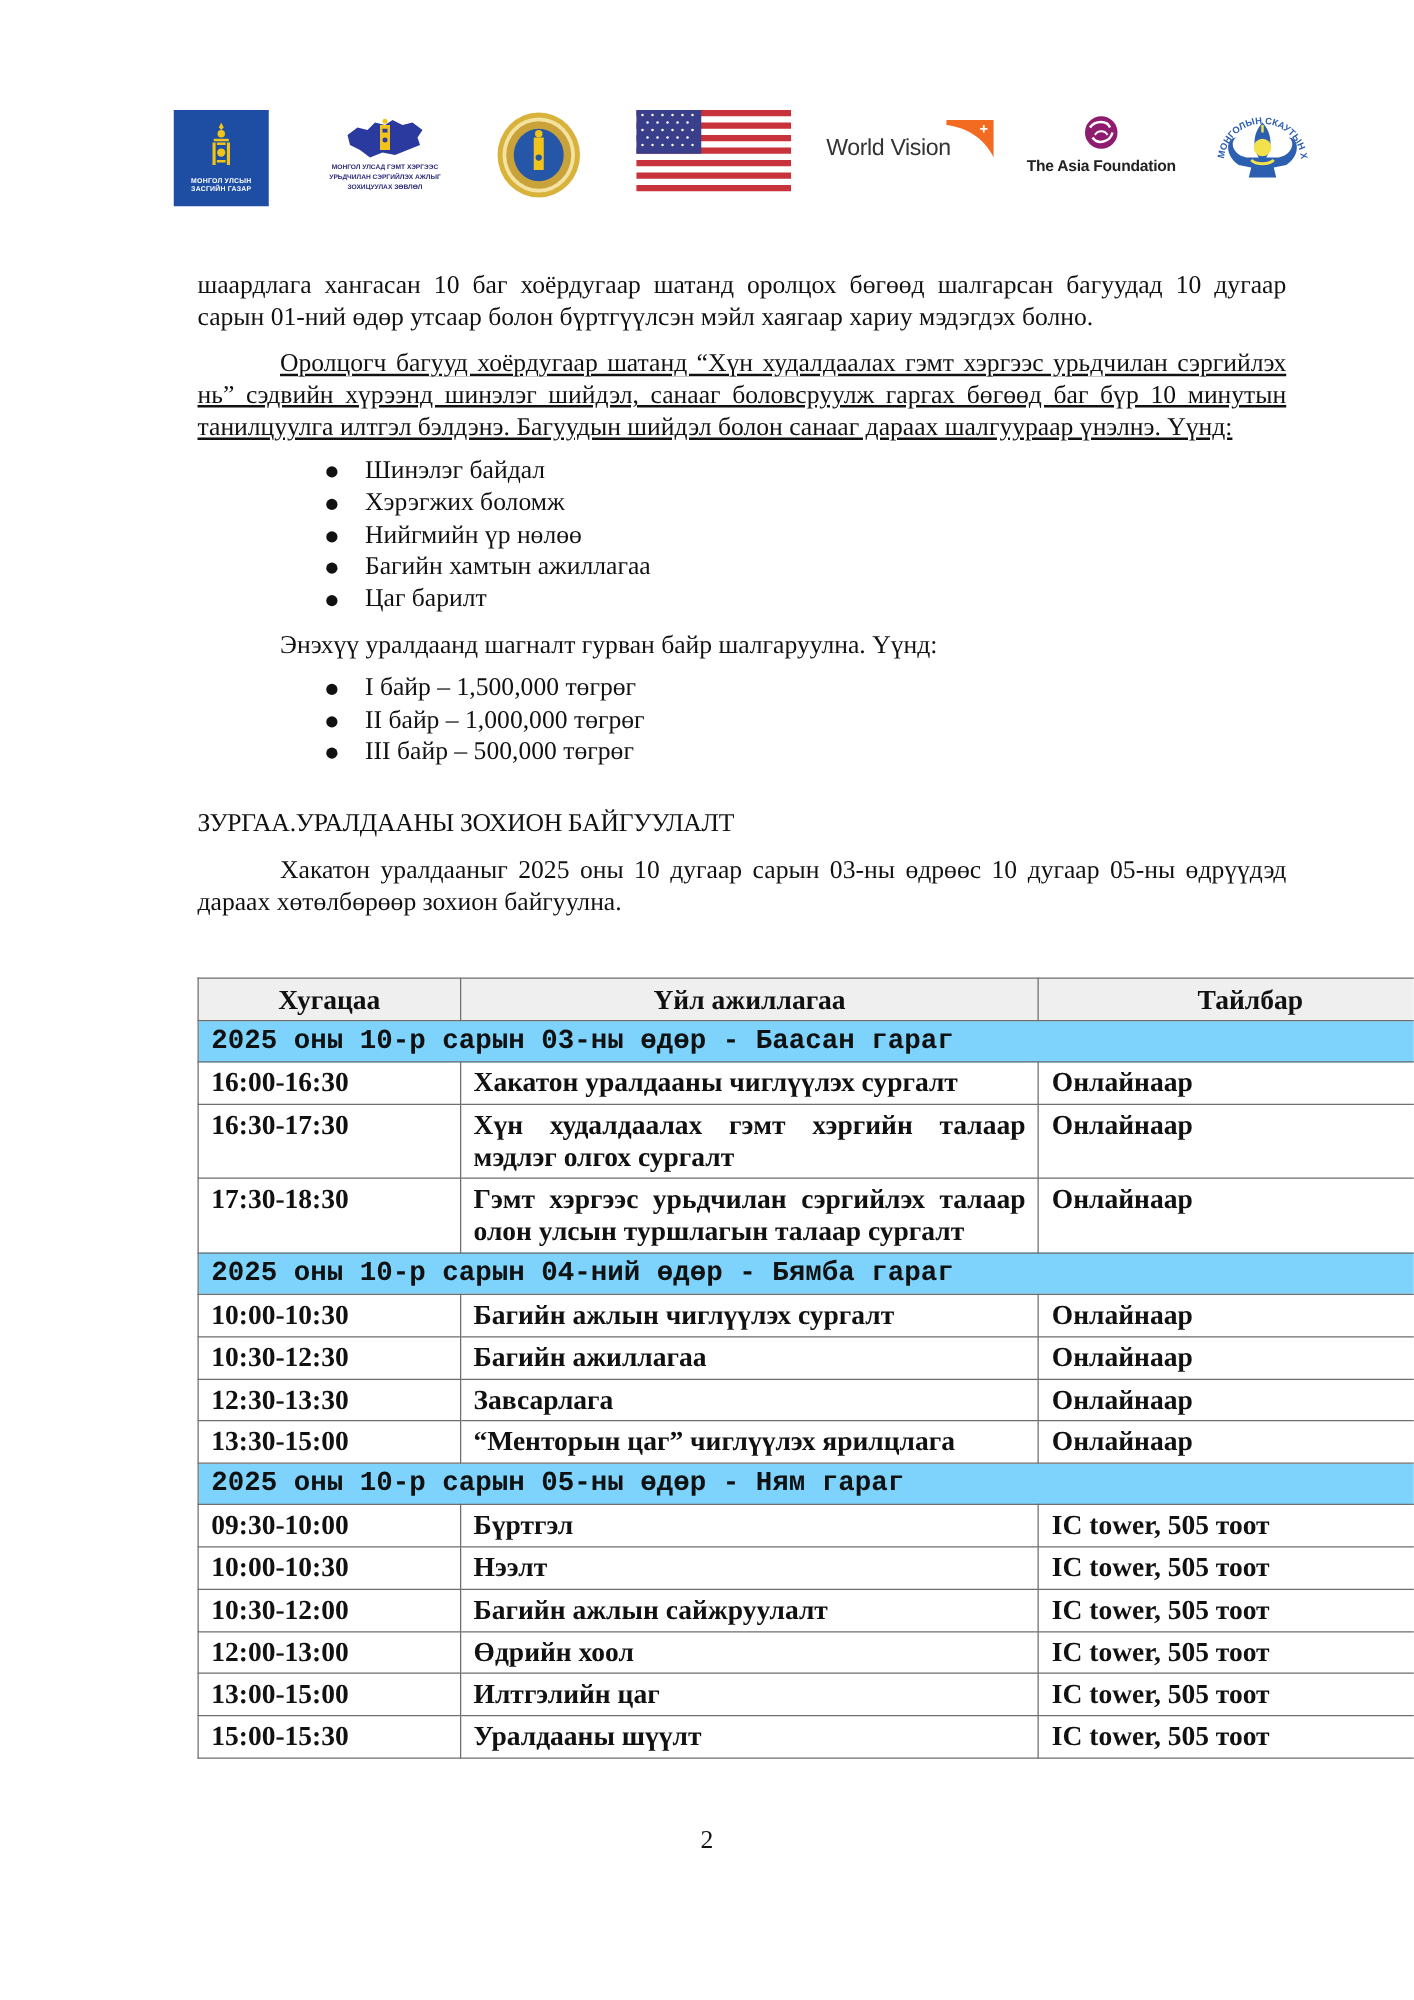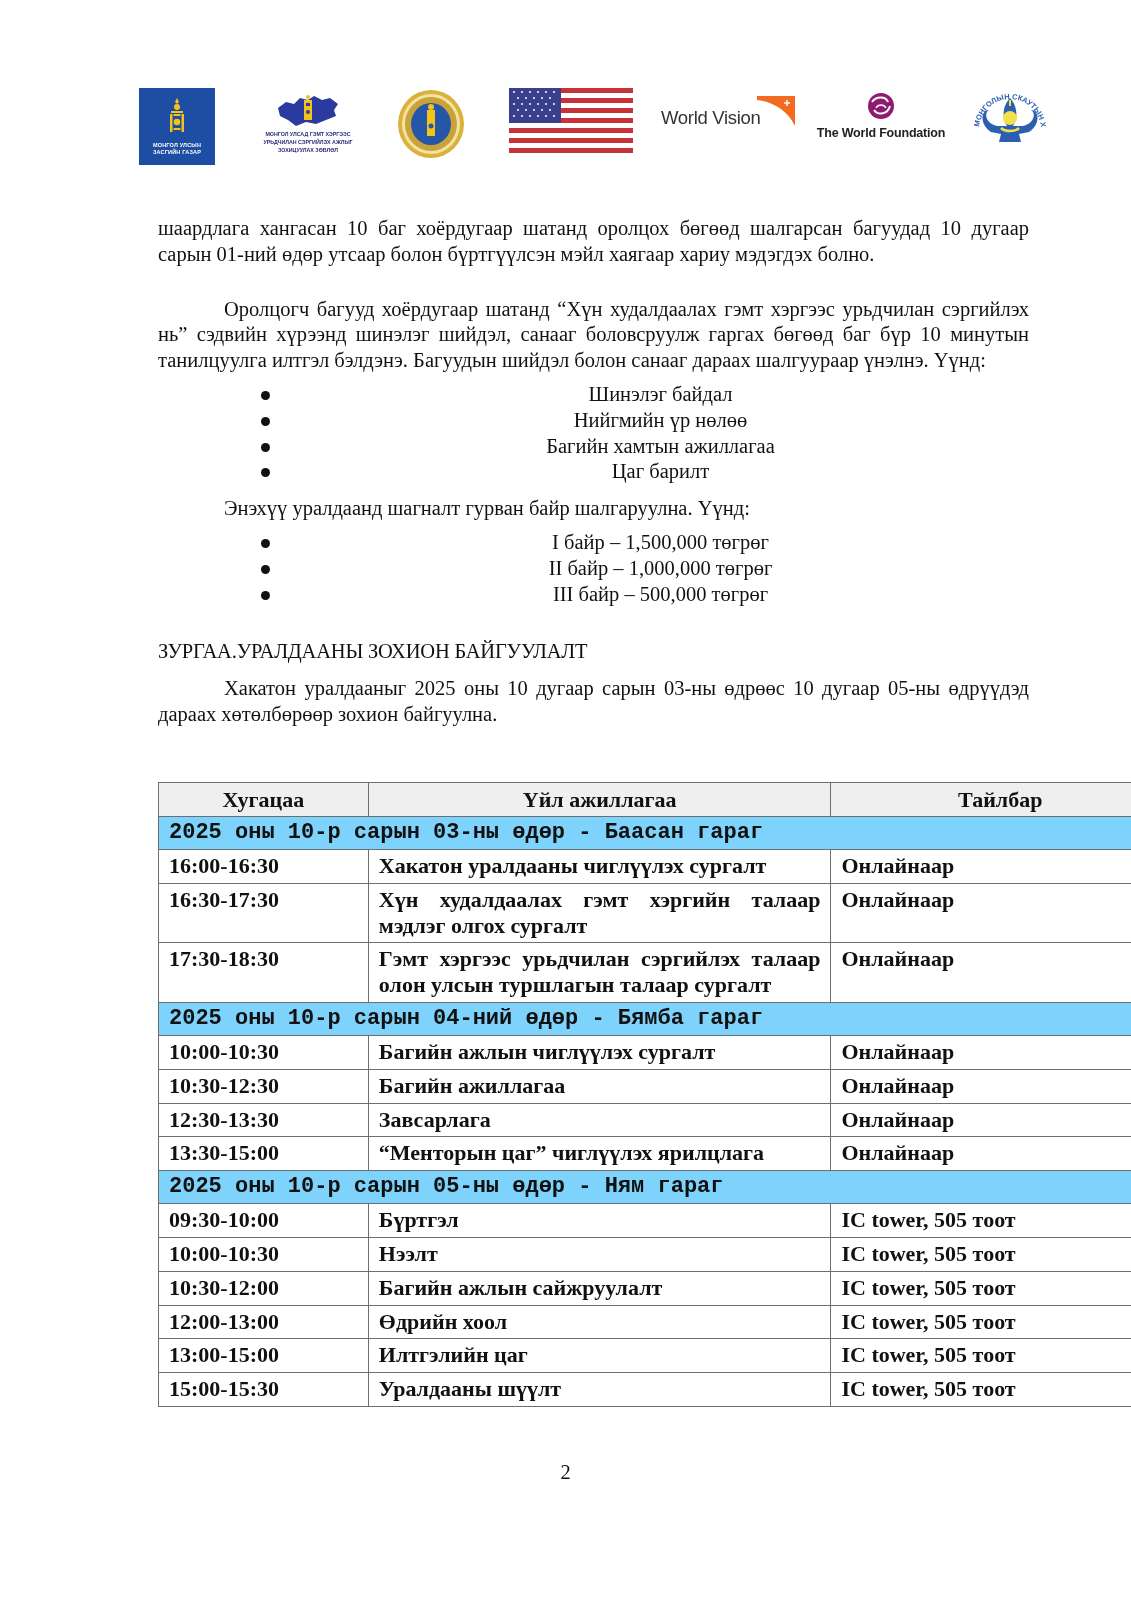--- a/index.html
+++ b/index.html
@@ -45,23 +45,23 @@
     }
     .logo-scout { left: 955px; top: 4px; width: 78px; height: 76px; }
 
     
     .content { position: absolute; left: 158px; top: 216px; width: 871px; }
     p.body {
       margin: 0; font-size: 20.5px; line-height: 25.8px; text-align: justify;
       text-align-last: left;
     }
     p.indent { text-indent: 66px; }
-    p.gap { margin-top: 29px; }
+    p.gap { margin-top: 11px; text-decoration: underline; }
     ul.bullets {
-      list-style: none; margin: 0; padding: 0; text-align: center;
+      list-style: none; margin: 0; padding: 0;
     }
     ul.bullets li {
       position: relative; font-size: 20.5px; line-height: 25.8px; padding-left: 134px;
     }
     ul.bullets li .dot {
       position: absolute; left: 103px; top: 9px; width: 9px; height: 9px;
       border-radius: 50%; background: #111111;
     }
     ul.criteria { margin-top: 8px; }
     ul.prizes { margin-top: 8px; }
@@ -204,21 +204,21 @@
     </svg>
   </div>
 
   <div class="logo logo-taf">
     <svg class="taf-mark" viewBox="0 0 30 28">
       <circle cx="15" cy="14" r="13" fill="#8e1b6e"></circle>
       <path d="M6 10 C10 4 20 4 22 10" stroke="#ffffff" stroke-width="2" fill="none"></path>
       <path d="M24 14 C22 22 12 24 8 18" stroke="#ffffff" stroke-width="2" fill="none"></path>
       <path d="M10 16 C12 12 18 12 20 16" stroke="#ffffff" stroke-width="1.5" fill="none"></path>
     </svg>
-    <div class="taf-text">The World Foundation</div>
+    <div class="taf-text">The Asia Foundation</div>
   </div>
 
   <div class="logo logo-scout">
     <svg width="78" height="76" viewBox="0 0 78 76">
       <circle cx="39" cy="38" r="36" fill="#ffffff"></circle>
       <path d="M39 12 C30 22 32 34 36 40 L26 40 C16 38 12 28 18 24 C10 24 8 38 20 46 L30 48 L28 56 L50 56 L48 48 L58 46 C70 38 68 24 60 24 C66 28 62 38 52 40 L42 40 C46 34 48 22 39 12 Z" fill="#2d5fb0"></path>
       <circle cx="39" cy="32" r="7" fill="#f2e14a"></circle>
       <path d="M30 42 C34 46 44 46 48 42" stroke="#f2e14a" stroke-width="2.5" fill="none"></path>
       <path d="M39 14 L39 20" stroke="#f2e14a" stroke-width="2"></path>
       <path id="scoutArc" d="M8 44 A31 31 0 1 1 70 44" fill="none"></path>
@@ -229,20 +229,21 @@
   </div>
 </div>
 
 <div class="content">
   <p class="body">шаардлага хангасан 10 баг хоёрдугаар шатанд оролцох бөгөөд шалгарсан багуудад 10 дугаар сарын 01-ний өдөр утсаар болон бүртгүүлсэн мэйл хаягаар хариу мэдэгдэх болно.</p>
 
   <p class="body indent gap">Оролцогч багууд хоёрдугаар шатанд “Хүн худалдаалах гэмт хэргээс урьдчилан сэргийлэх нь” сэдвийн хүрээнд шинэлэг шийдэл, санааг боловсруулж гаргах бөгөөд баг бүр 10 минутын танилцуулга илтгэл бэлдэнэ. Багуудын шийдэл болон санааг дараах шалгуураар үнэлнэ. Үүнд:</p>
 
   <ul class="bullets criteria">
     <li><span class="dot"></span><span>Шинэлэг байдал</span></li>
+    <li><span class="dot"></span><span>Хэрэгжих боломж</span></li>
     <li><span class="dot"></span><span>Нийгмийн үр нөлөө</span></li>
     <li><span class="dot"></span><span>Багийн хамтын ажиллагаа</span></li>
     <li><span class="dot"></span><span>Цаг барилт</span></li>
   </ul>
 
   <div class="intro-prizes">Энэхүү уралдаанд шагналт гурван байр шалгаруулна. Үүнд:</div>
 
   <ul class="bullets prizes">
     <li><span class="dot"></span><span>I байр – 1,500,000 төгрөг</span></li>
     <li><span class="dot"></span><span>II байр – 1,000,000 төгрөг</span></li>

